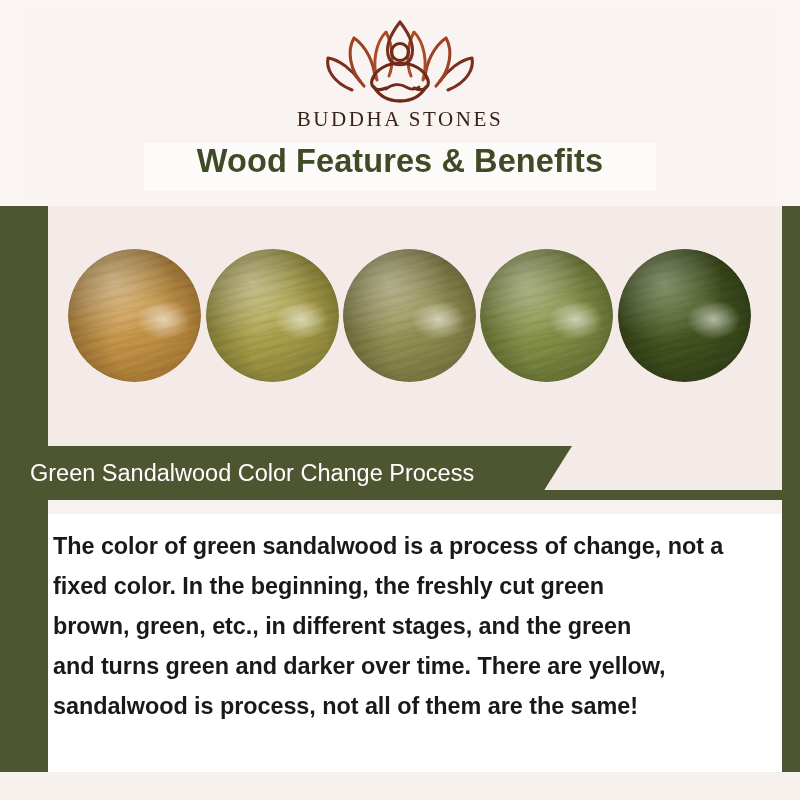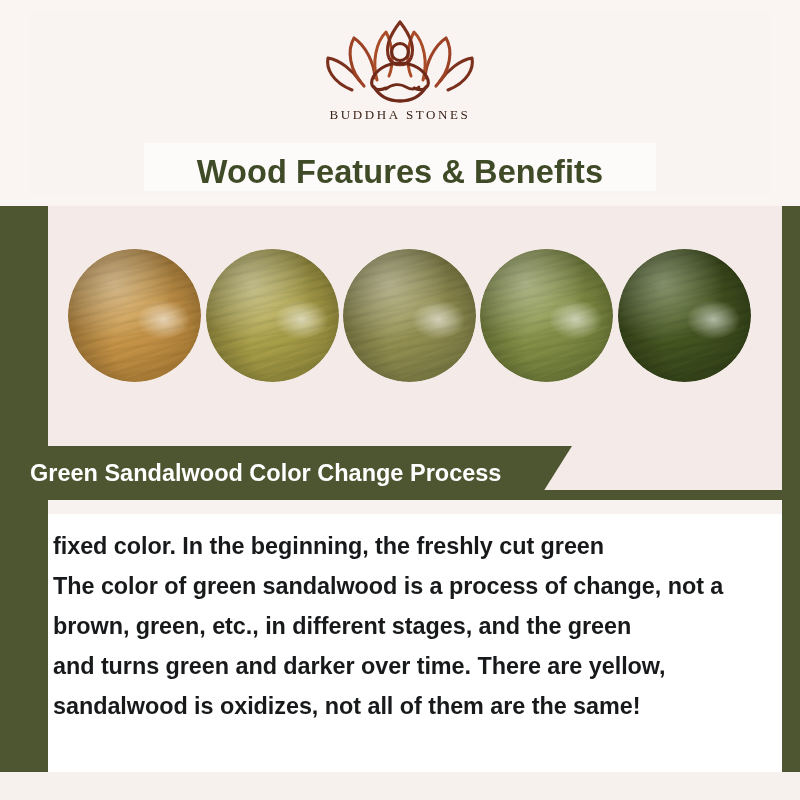--- a/index.html
+++ b/index.html
@@ -50,35 +50,35 @@
   }
   .lotus-svg {
     display: block;
     margin: 0 auto;
     width: 168px;
     height: 86px;
   }
   .brand-name {
     margin-top: 3px;
     font-family: "Liberation Serif", serif;
-    font-size: 13px;
+    font-size: 21px;
     letter-spacing: 2.6px;
     color: #3a2218;
     font-weight: 400;
   }
 
   .title-bar {
     position: absolute;
     left: 144px;
     top: 143px;
     width: 512px;
     height: 48px;
     background: #fdfbfa;
     display: flex;
-    align-items: flex-end;
+    align-items: flex-start;
     justify-content: center;
   }
   .title-text {
     font-size: 32.5px;
     font-weight: bold;
     color: #3f4a27;
     letter-spacing: 0.1px;
     white-space: nowrap;
   }
 
@@ -148,21 +148,21 @@
     background: #4e5631;
     -webkit-clip-path: polygon(0 0, 100% 0, calc(100% - 34px) 100%, 0 100%);
     clip-path: polygon(0 0, 100% 0, calc(100% - 34px) 100%, 0 100%);
     display: flex;
     align-items: center;
   }
   .sub-banner-text {
     margin-left: 30px;
     color: #ffffff;
     font-size: 23.5px;
-    font-weight: bold;
+    font-weight: normal;
     white-space: nowrap;
   }
 
   
   .body-panel {
     position: absolute;
     left: 48px;
     top: 500px;
     width: 734px;
     height: 272px;
@@ -277,22 +277,22 @@
       </div>
   </div>
 
   <div class="sub-banner">
     <span class="sub-banner-text">Green Sandalwood Color Change Process</span>
   </div>
 
   <div class="body-panel">
     <div class="body-strip"></div>
     <div class="body-text" id="body-text">
+        <span class="ln">The color of green sandalwood is a process of change, not a</span>
         <span class="ln">fixed color. In the beginning, the freshly cut green</span>
-        <span class="ln">The color of green sandalwood is a process of change, not a</span>
         <span class="ln">brown, green, etc., in different stages, and the green</span>
         <span class="ln">and turns green and darker over time. There are yellow,</span>
-        <span class="ln">sandalwood is oxidizes, not all of them are the same!</span>
+        <span class="ln">sandalwood is process, not all of them are the same!</span>
       </div>
   </div>
 
   <div class="bottom-cream"></div>
 </div>
 
 </body></html>

